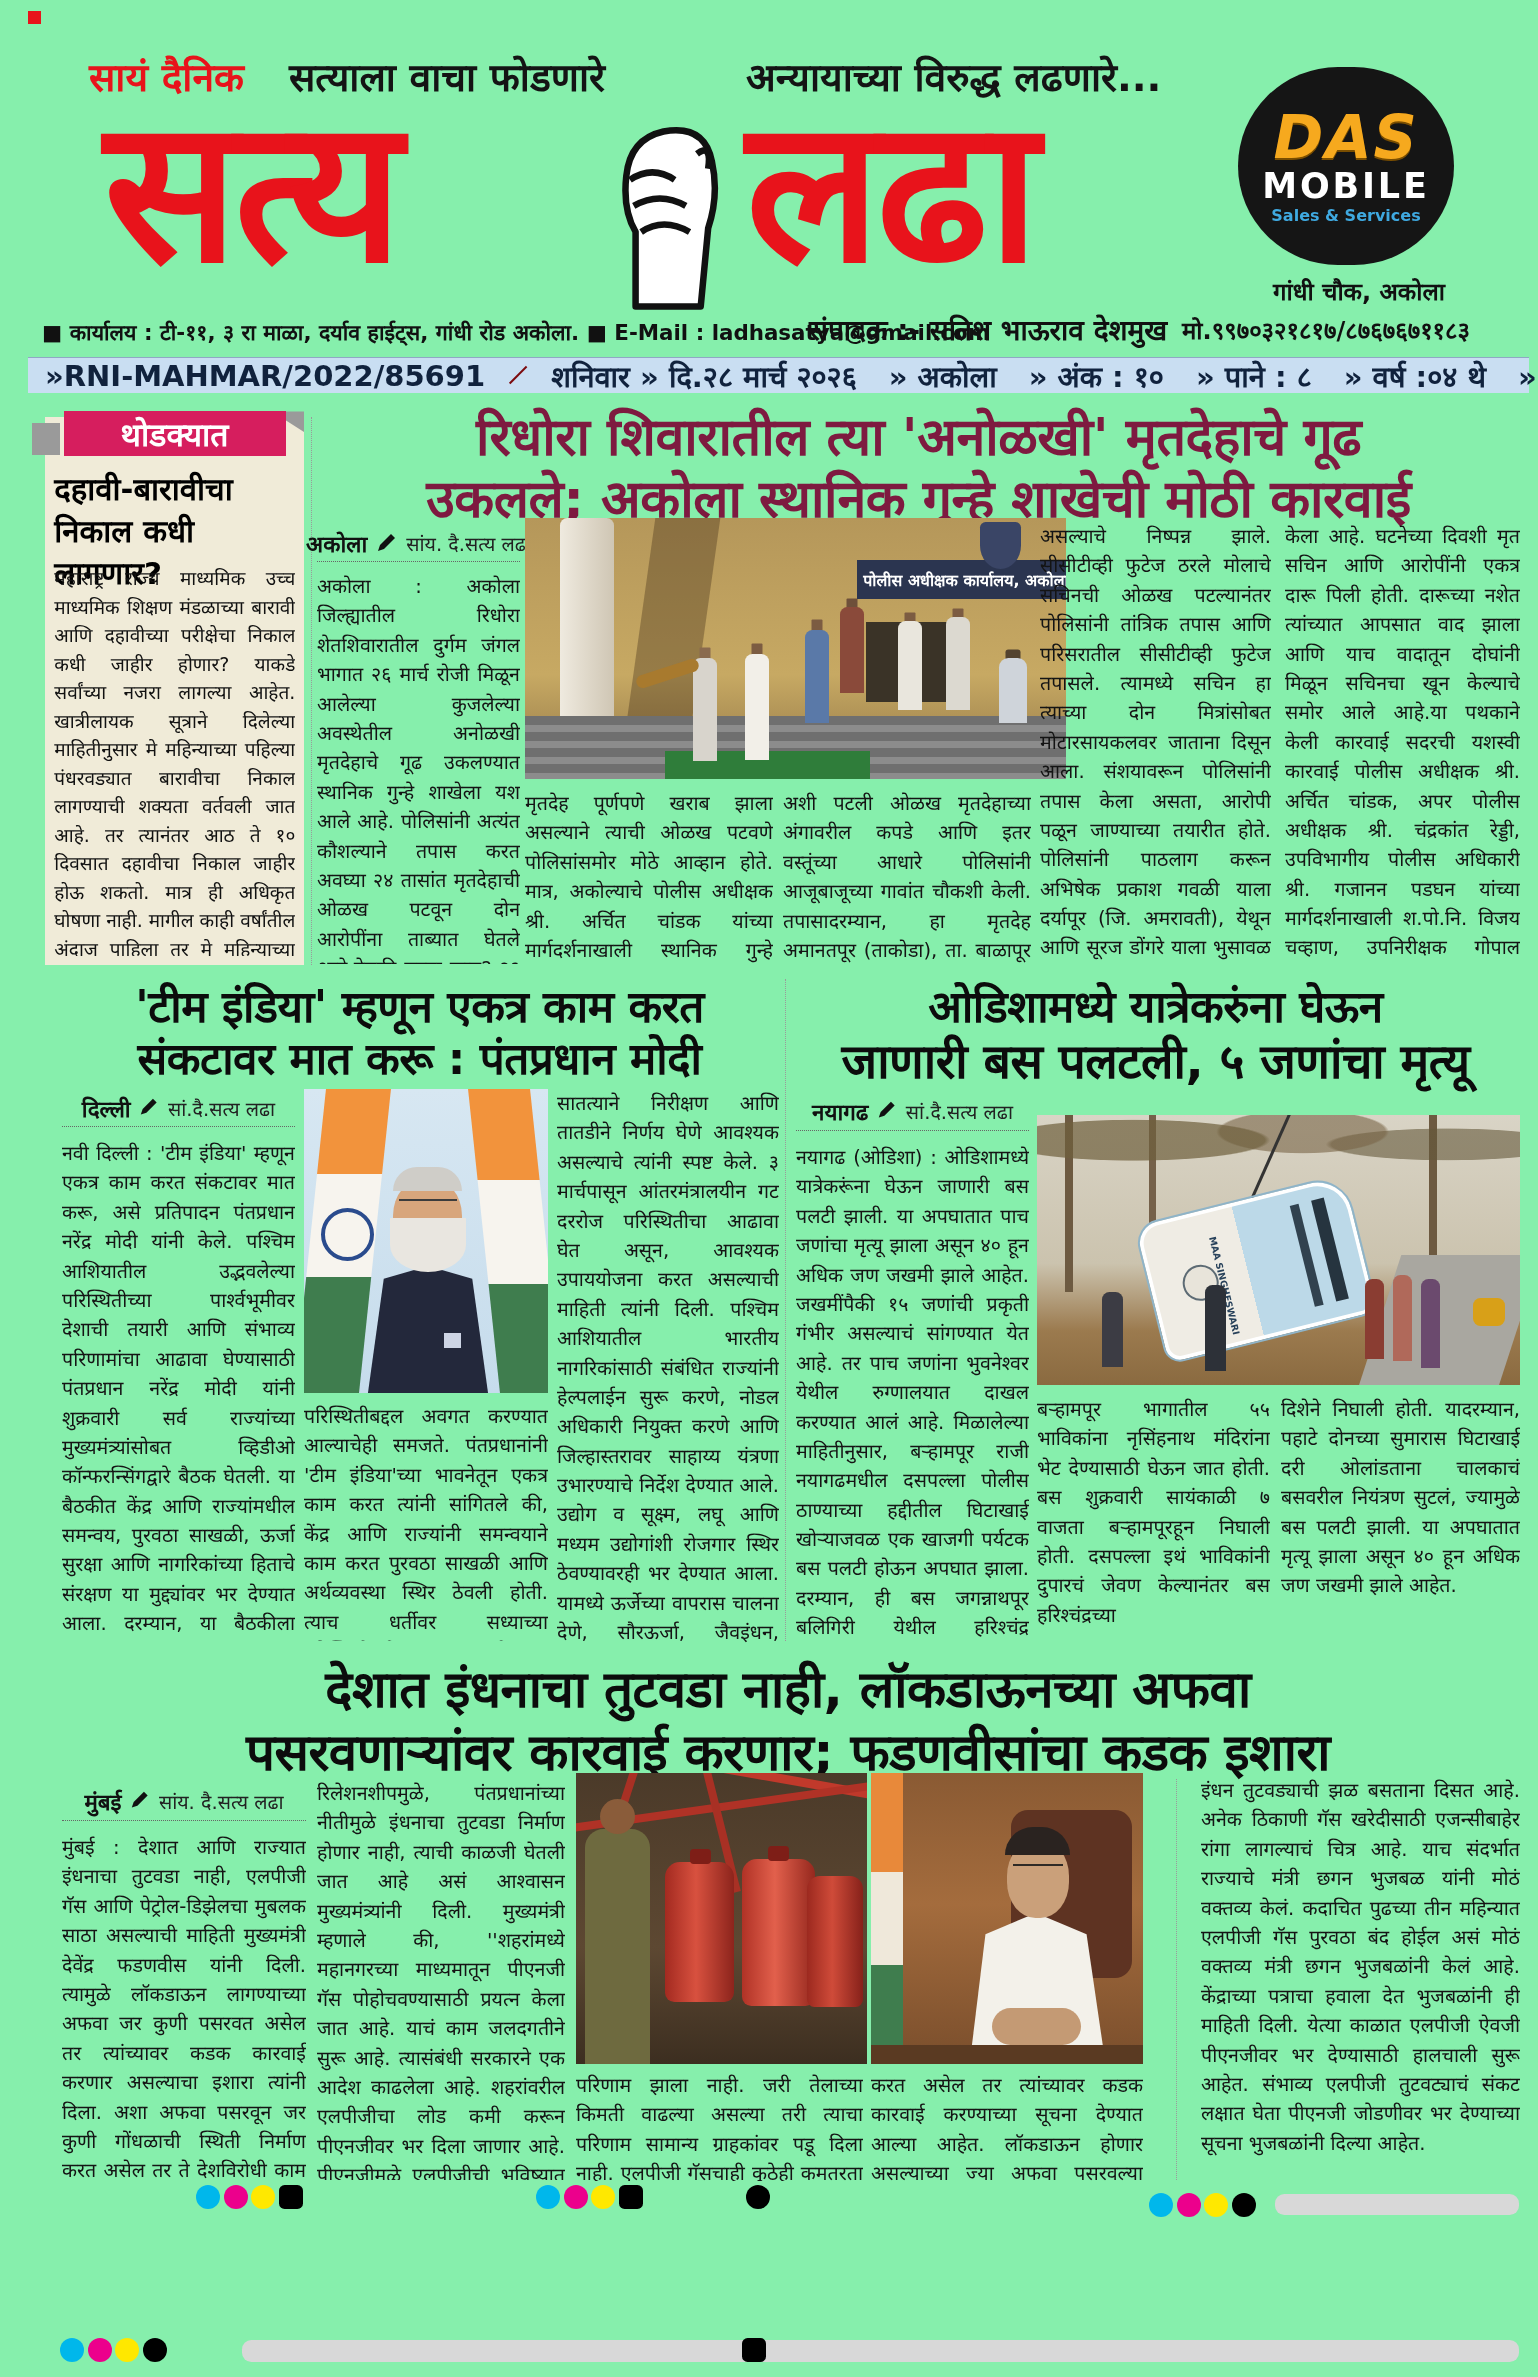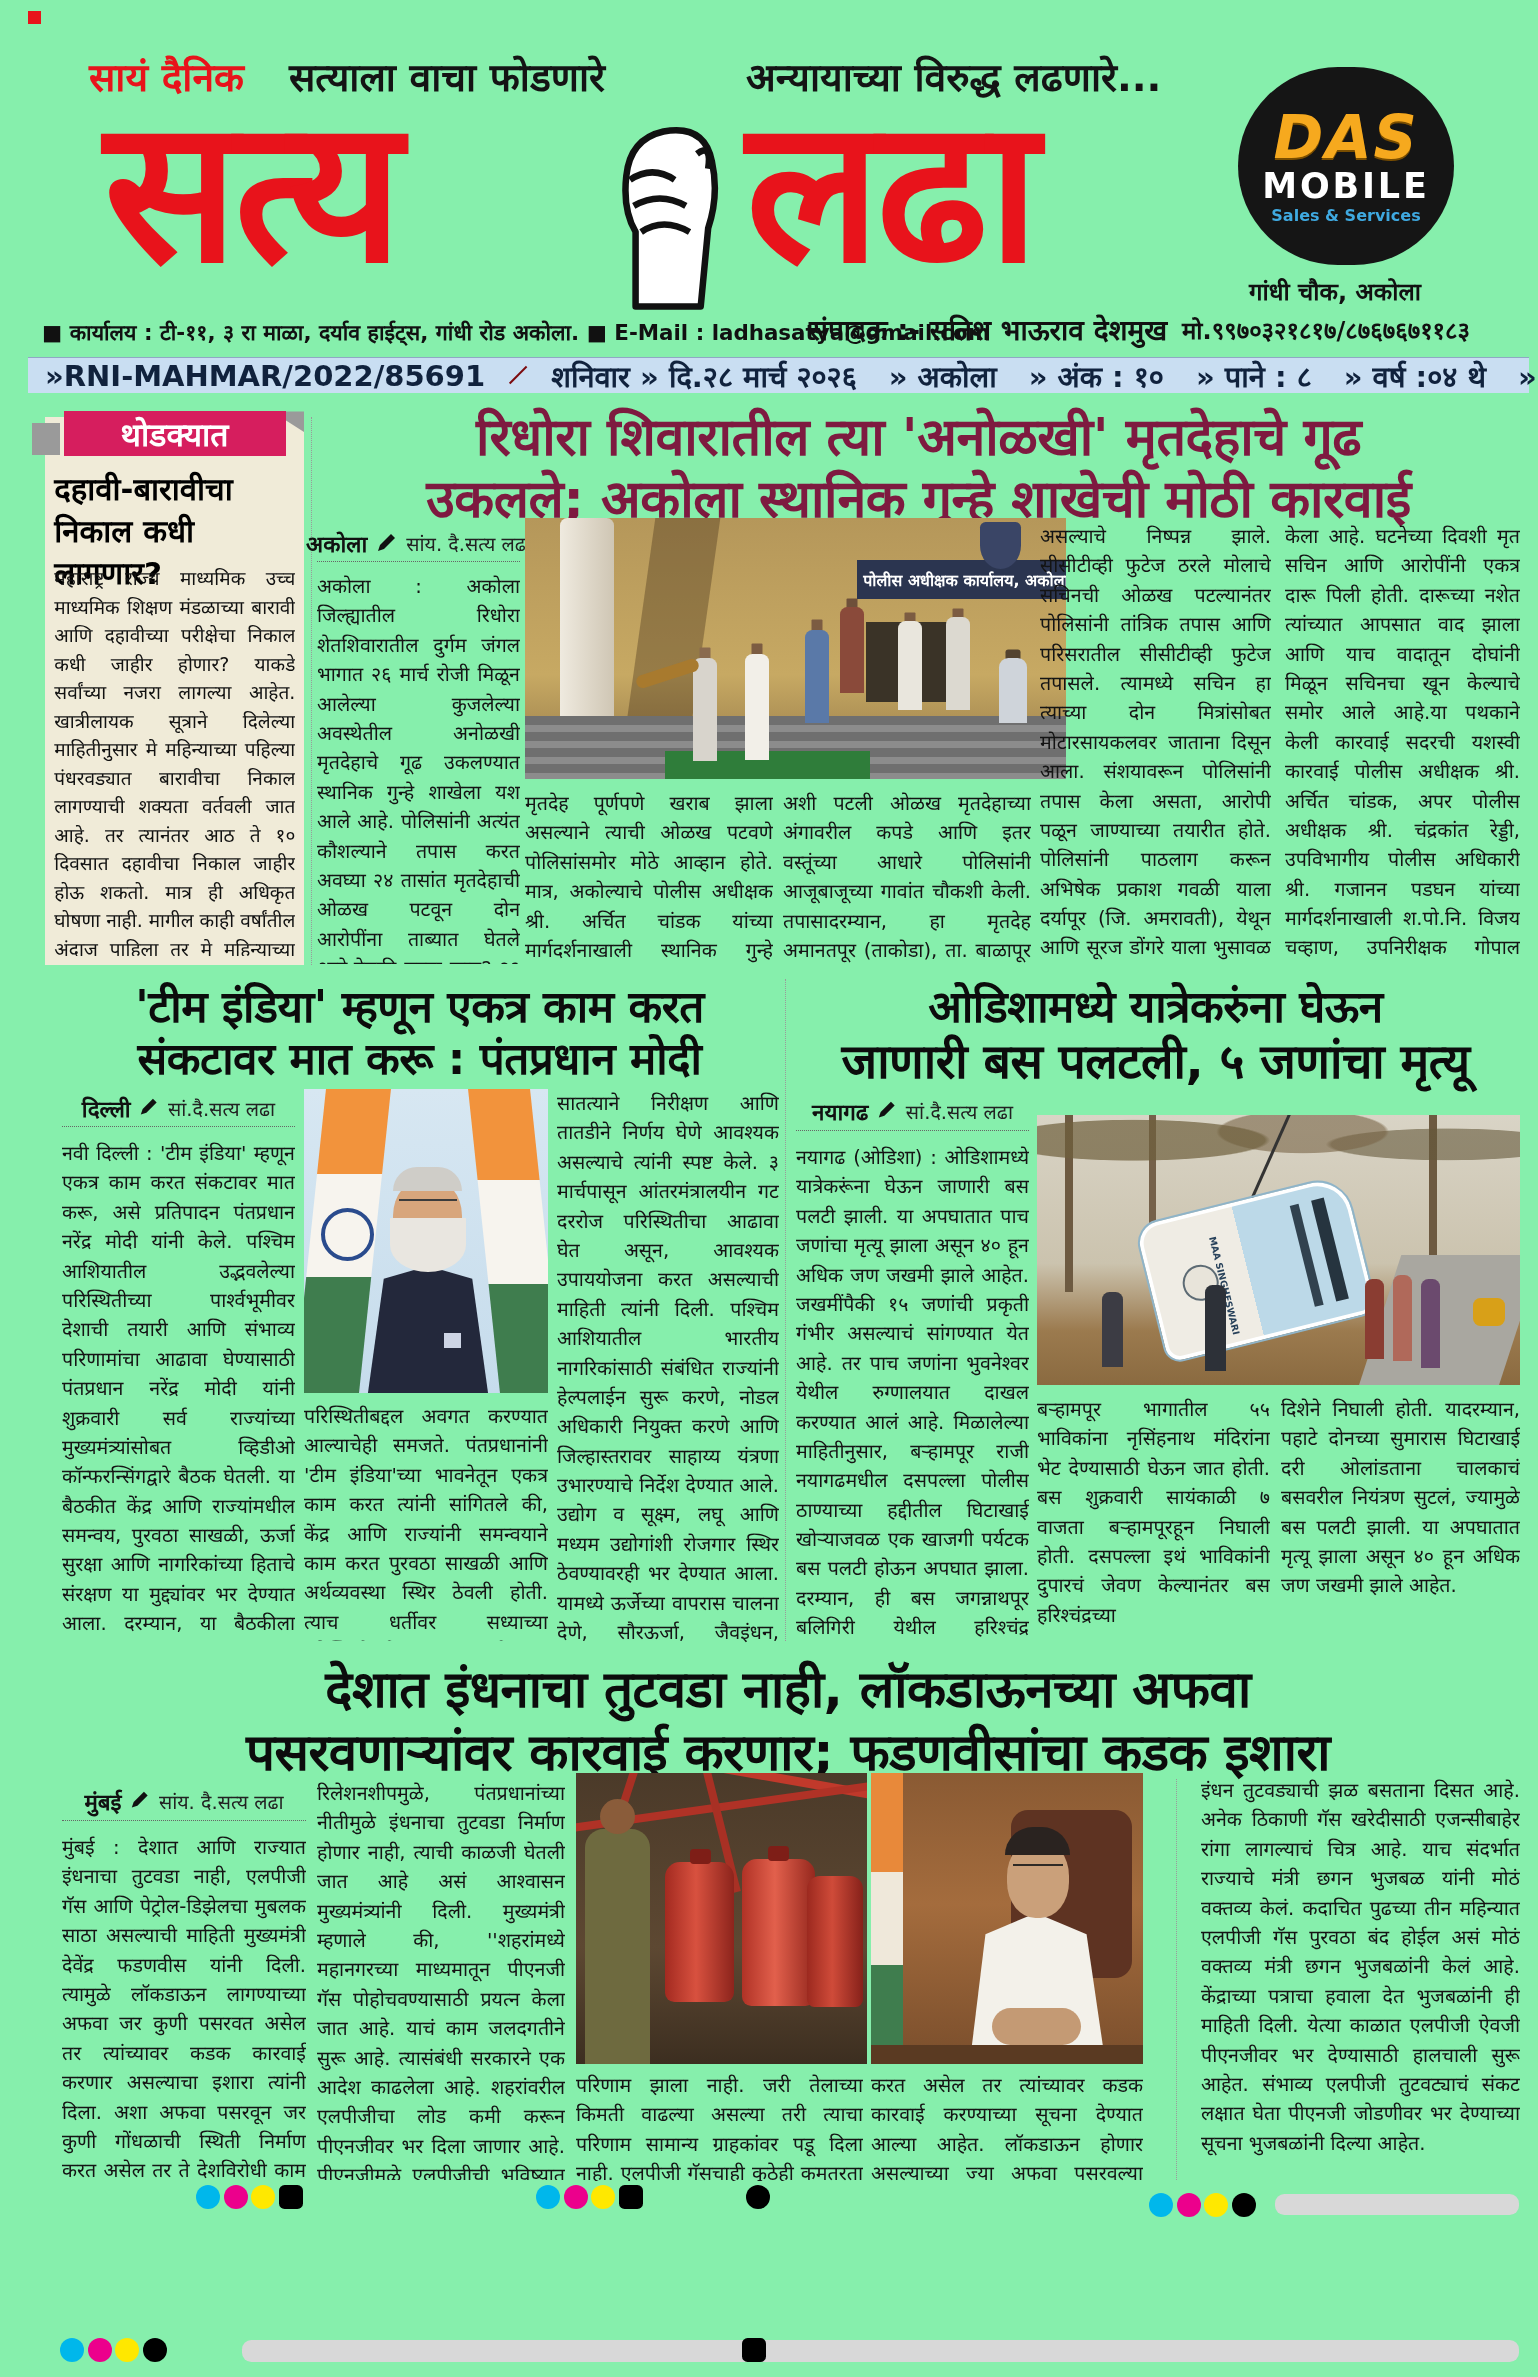--- a/index.html
+++ b/index.html
@@ -64,21 +64,21 @@
         <path d="M58 30 Q66 24 64 38" fill="none"></path>
       </g>
     </svg>
   </div>
 
   <div class="egg">
     <div class="das">DAS</div>
     <div class="mobile">MOBILE</div>
     <div class="sales">Sales &amp; Services</div>
   </div>
-  <div class="abs" style="left:1249px;top:274px;width:196px;text-align:left;font-weight:700;font-size:24px;">गांधी चौक, अकोला</div>
+  <div class="abs" style="left:1249px;top:274px;width:196px;text-align:right;font-weight:700;font-size:24px;">गांधी चौक, अकोला</div>
 
   <div class="abs" style="left:42px;top:317px;font-size:21.4px;font-weight:700;color:#111;">■ कार्यालय : टी-११, ३ रा माळा, दर्याव हाईट्स, गांधी रोड अकोला.  ■ E-Mail : ladhasatya@gmail.com</div>
   <div class="abs" style="left:809px;top:310px;font-size:28px;font-weight:700;color:#111;">संपादक :- सतिश भाऊराव देशमुख</div>
   <div class="abs" style="left:1182px;top:313px;font-size:24px;font-weight:700;color:#111;">मो.९९७०३२१८१७/८७६७६७११८३</div>
 
   <div class="infobar">
     <span>»RNI-MAHMAR/2022/85691</span>
     <span class="diamond"></span>
     <span>शनिवार » दि.२८ मार्च २०२६</span>
     <span>» अकोला</span>

